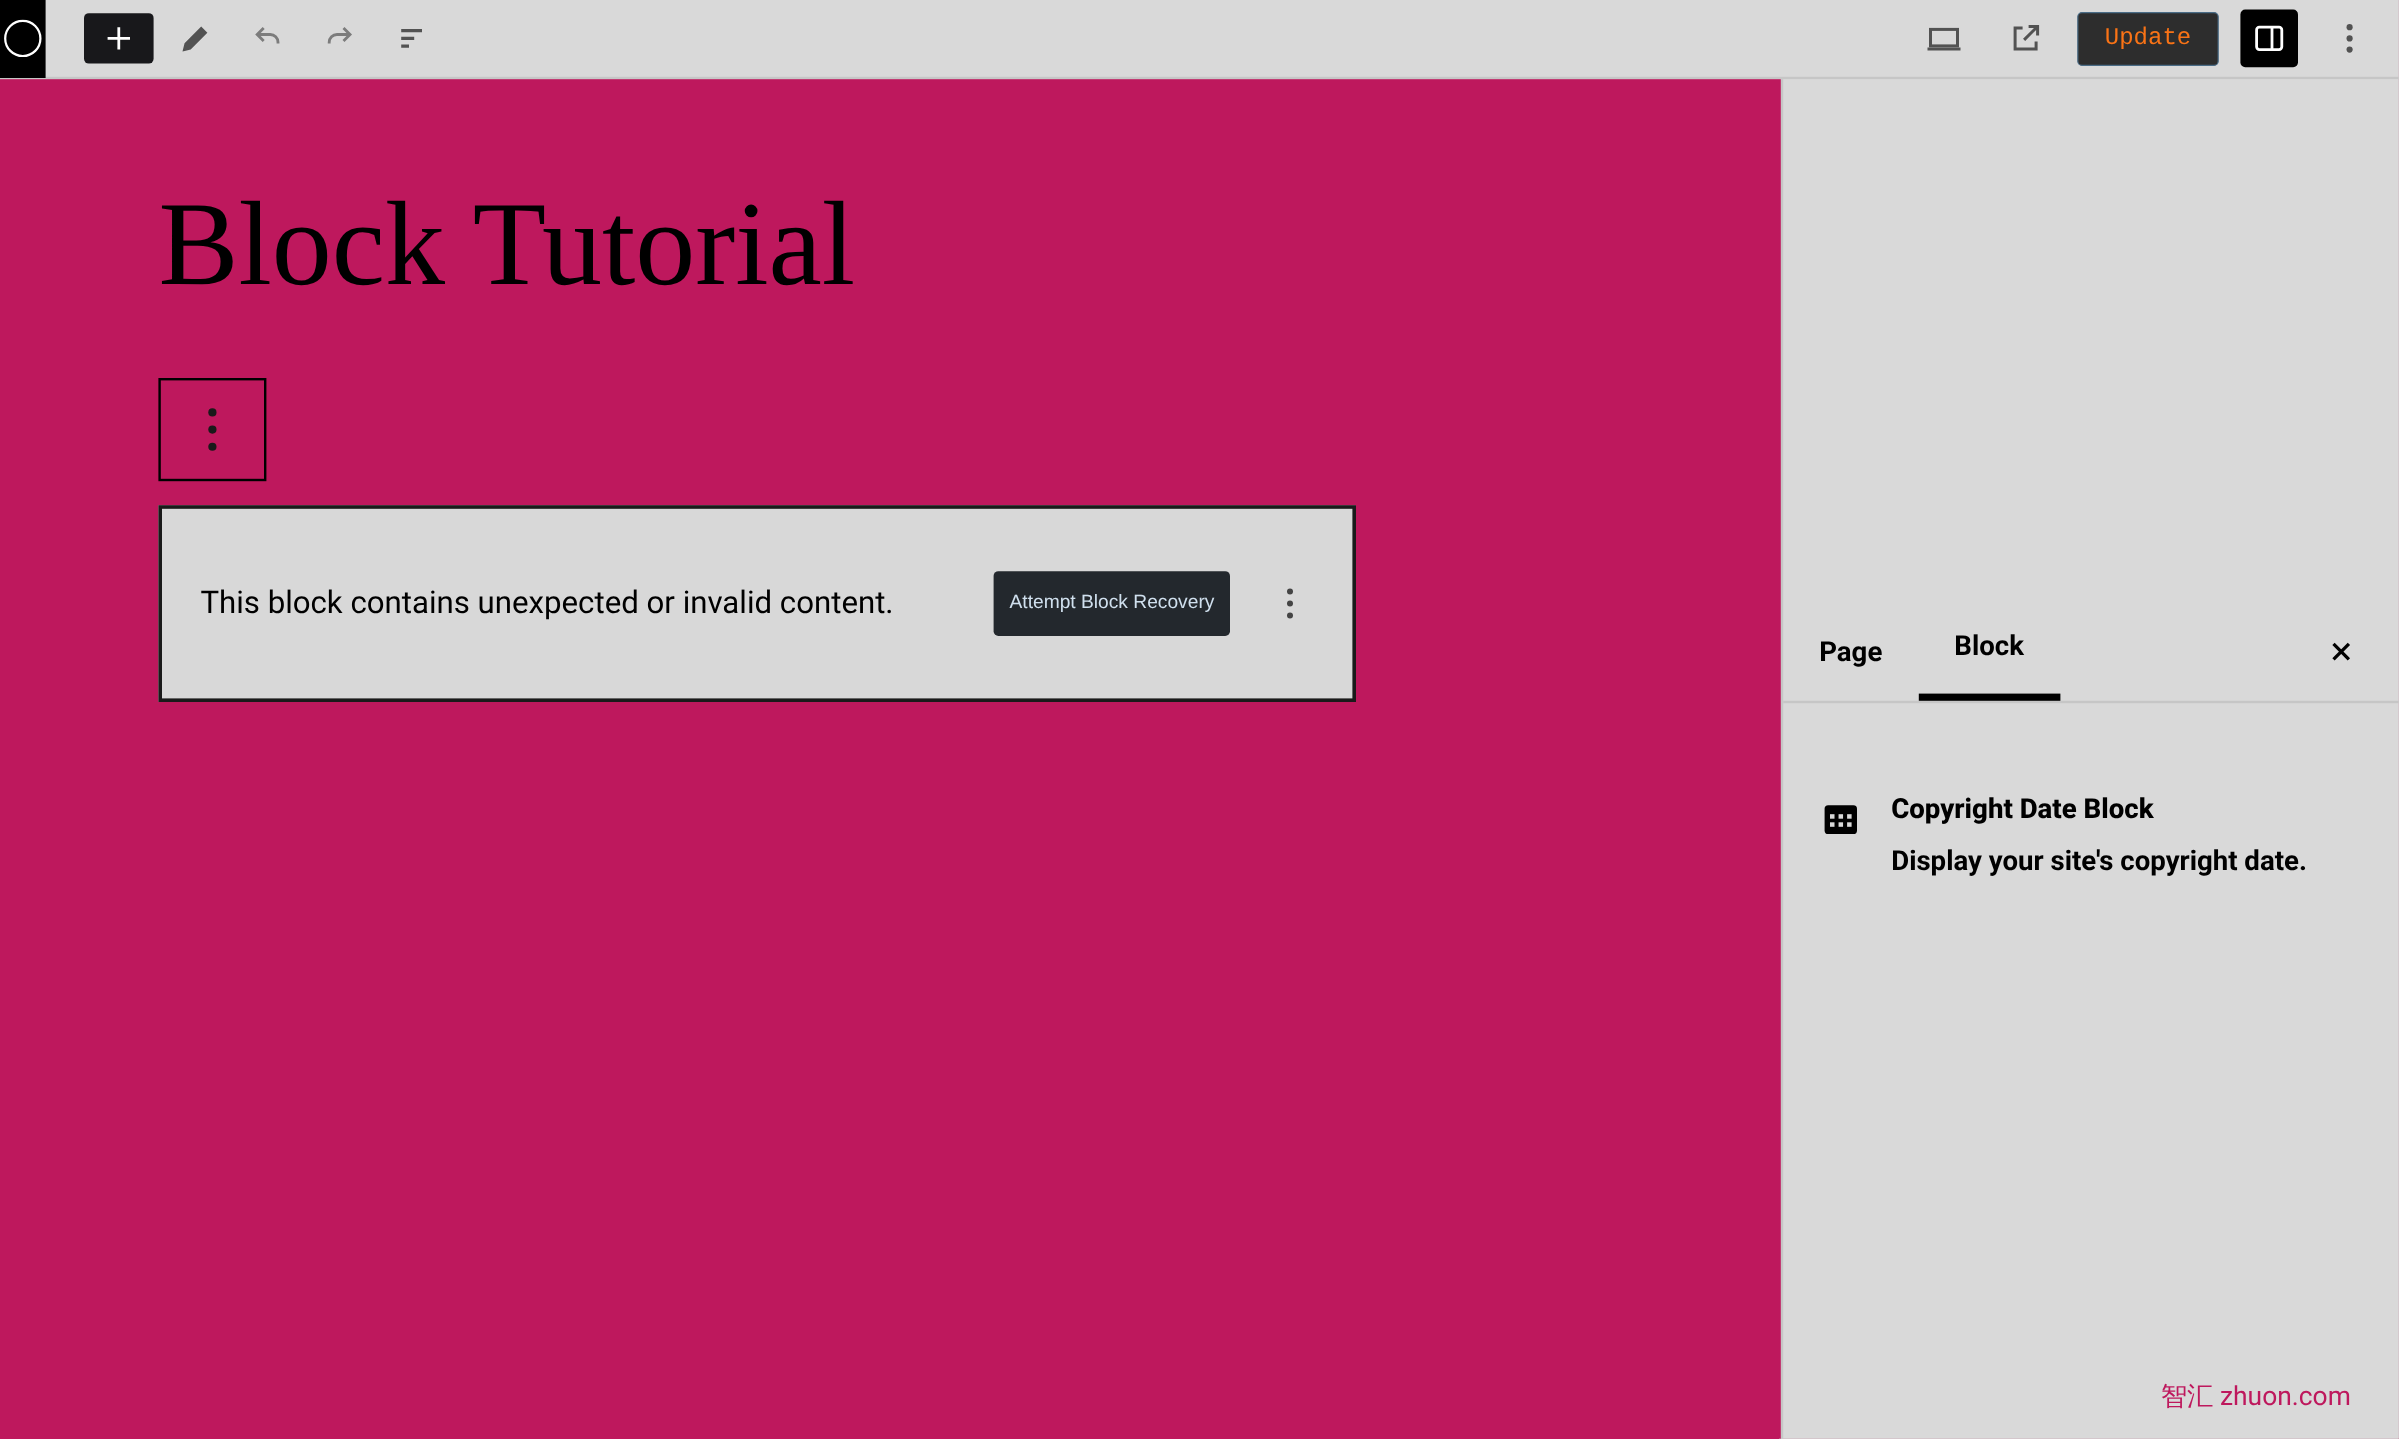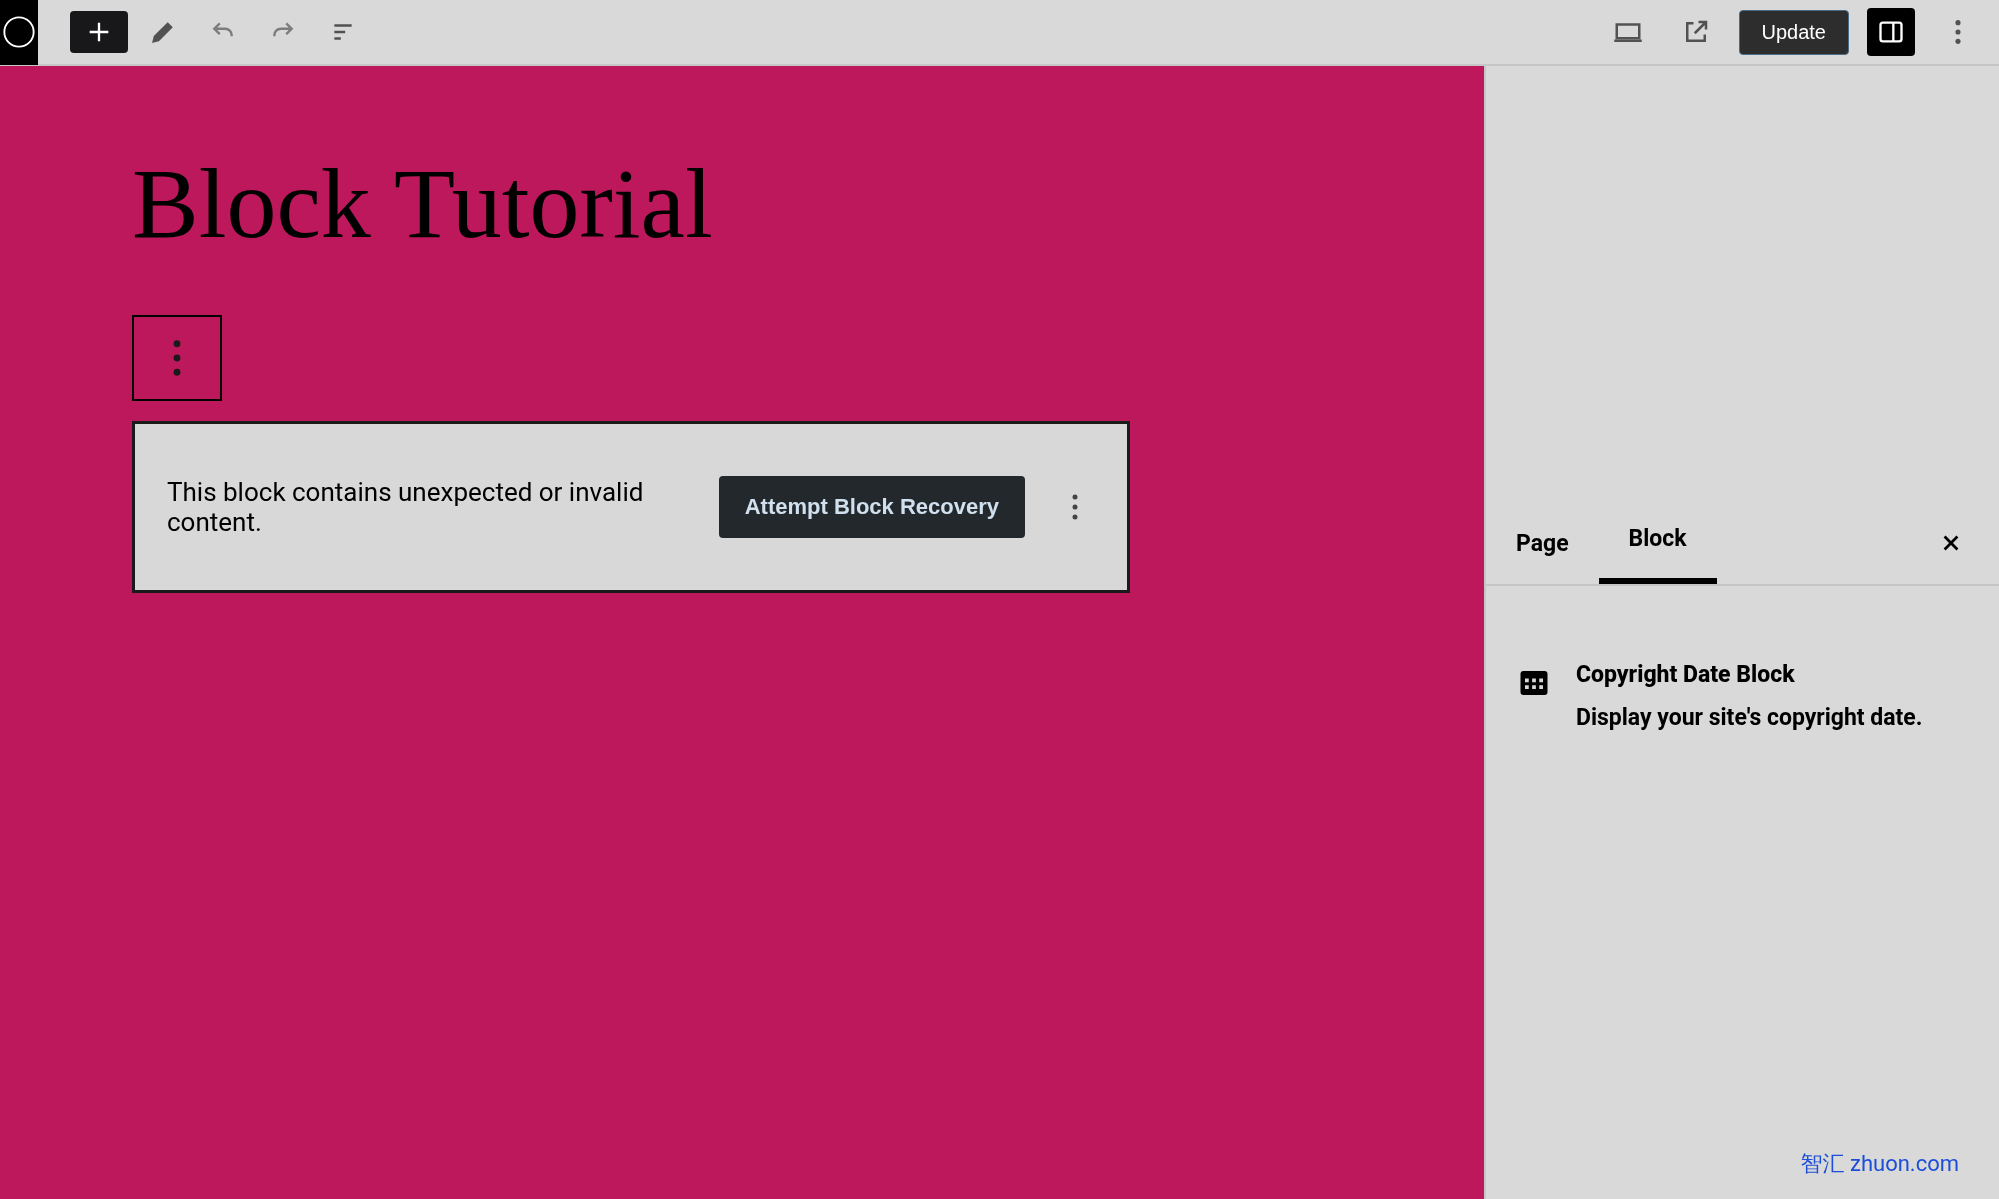--- a/index.html
+++ b/index.html
@@ -61,27 +61,28 @@
 }
 .btn-icon svg { display: block; }
 
 .topbar-right {
   display: flex;
   align-items: center;
   gap: 18px;
 }
 .btn-update {
   background: #2d2d2d;
-  color: #ffffff;
+  color: #f97316;
   border: 1px solid #4a6c86;
   padding: 10px 22px;
   border-radius: 4px;
   font-size: 20px;
   font-weight: 400;
   cursor: pointer;
+  font-family: Liberation Mono, monospace;
 }
 .btn-sidebar-toggle {
   width: 48px;
   height: 48px;
   background: #000;
   border-radius: 4px;
   display: flex;
   align-items: center;
   justify-content: center;
 }
@@ -134,24 +135,24 @@
 }
 .error-actions {
   display: flex;
   align-items: center;
   gap: 30px;
 }
 .btn-recovery {
   background: #23282d;
   color: #d0e0ee;
   border: none;
-  padding: 18px 26px;
-  border-radius: 4px;
-  font-size: 22px;
-  font-weight: 700;
+  padding: 18px 13px;
+  border-radius: 4px;
+  font-size: 16px;
+  font-weight: 400;
   cursor: pointer;
 }
 .error-more-btn {
   width: 40px;
   height: 50px;
   display: flex;
   align-items: center;
   justify-content: center;
   cursor: pointer;
 }
@@ -224,21 +225,21 @@
   font-weight: 700;
   color: #000;
   line-height: 1.4;
 }
 
 
 .watermark {
   position: absolute;
   bottom: 20px;
   right: 40px;
-  color: #1d4ed8;
+  color: #be185d;
   font-size: 22px;
   pointer-events: none;
 }
 </style>
 </head>
 <body>
 
 <div class="topbar">
   <div class="topbar-left">
     <div class="wp-logo">

